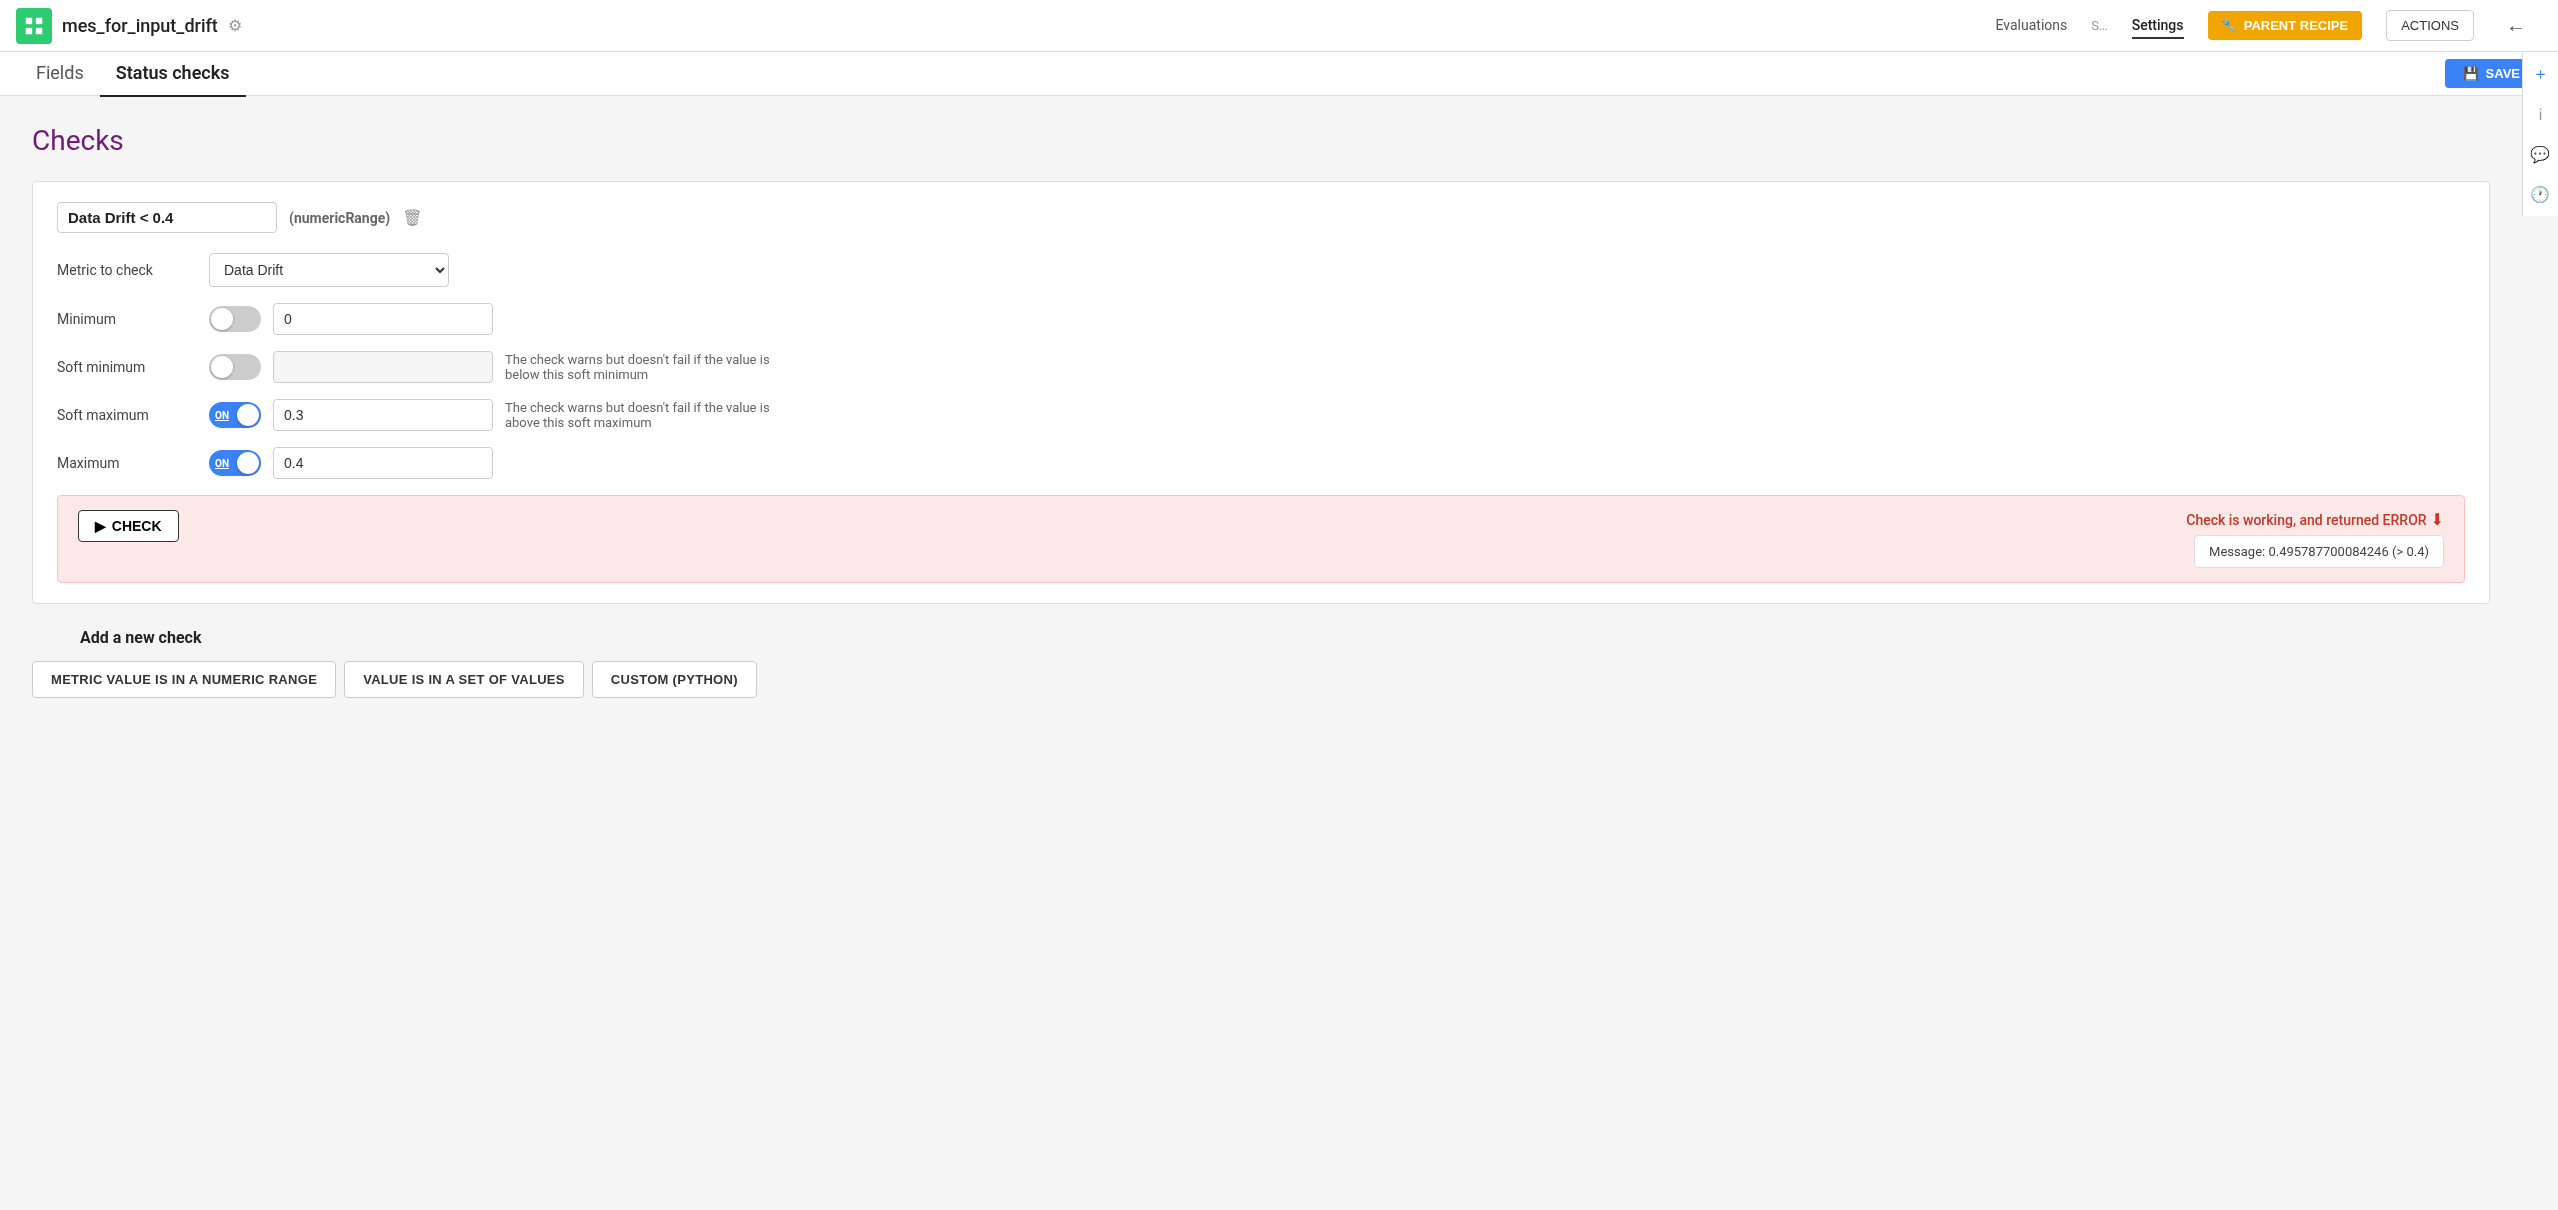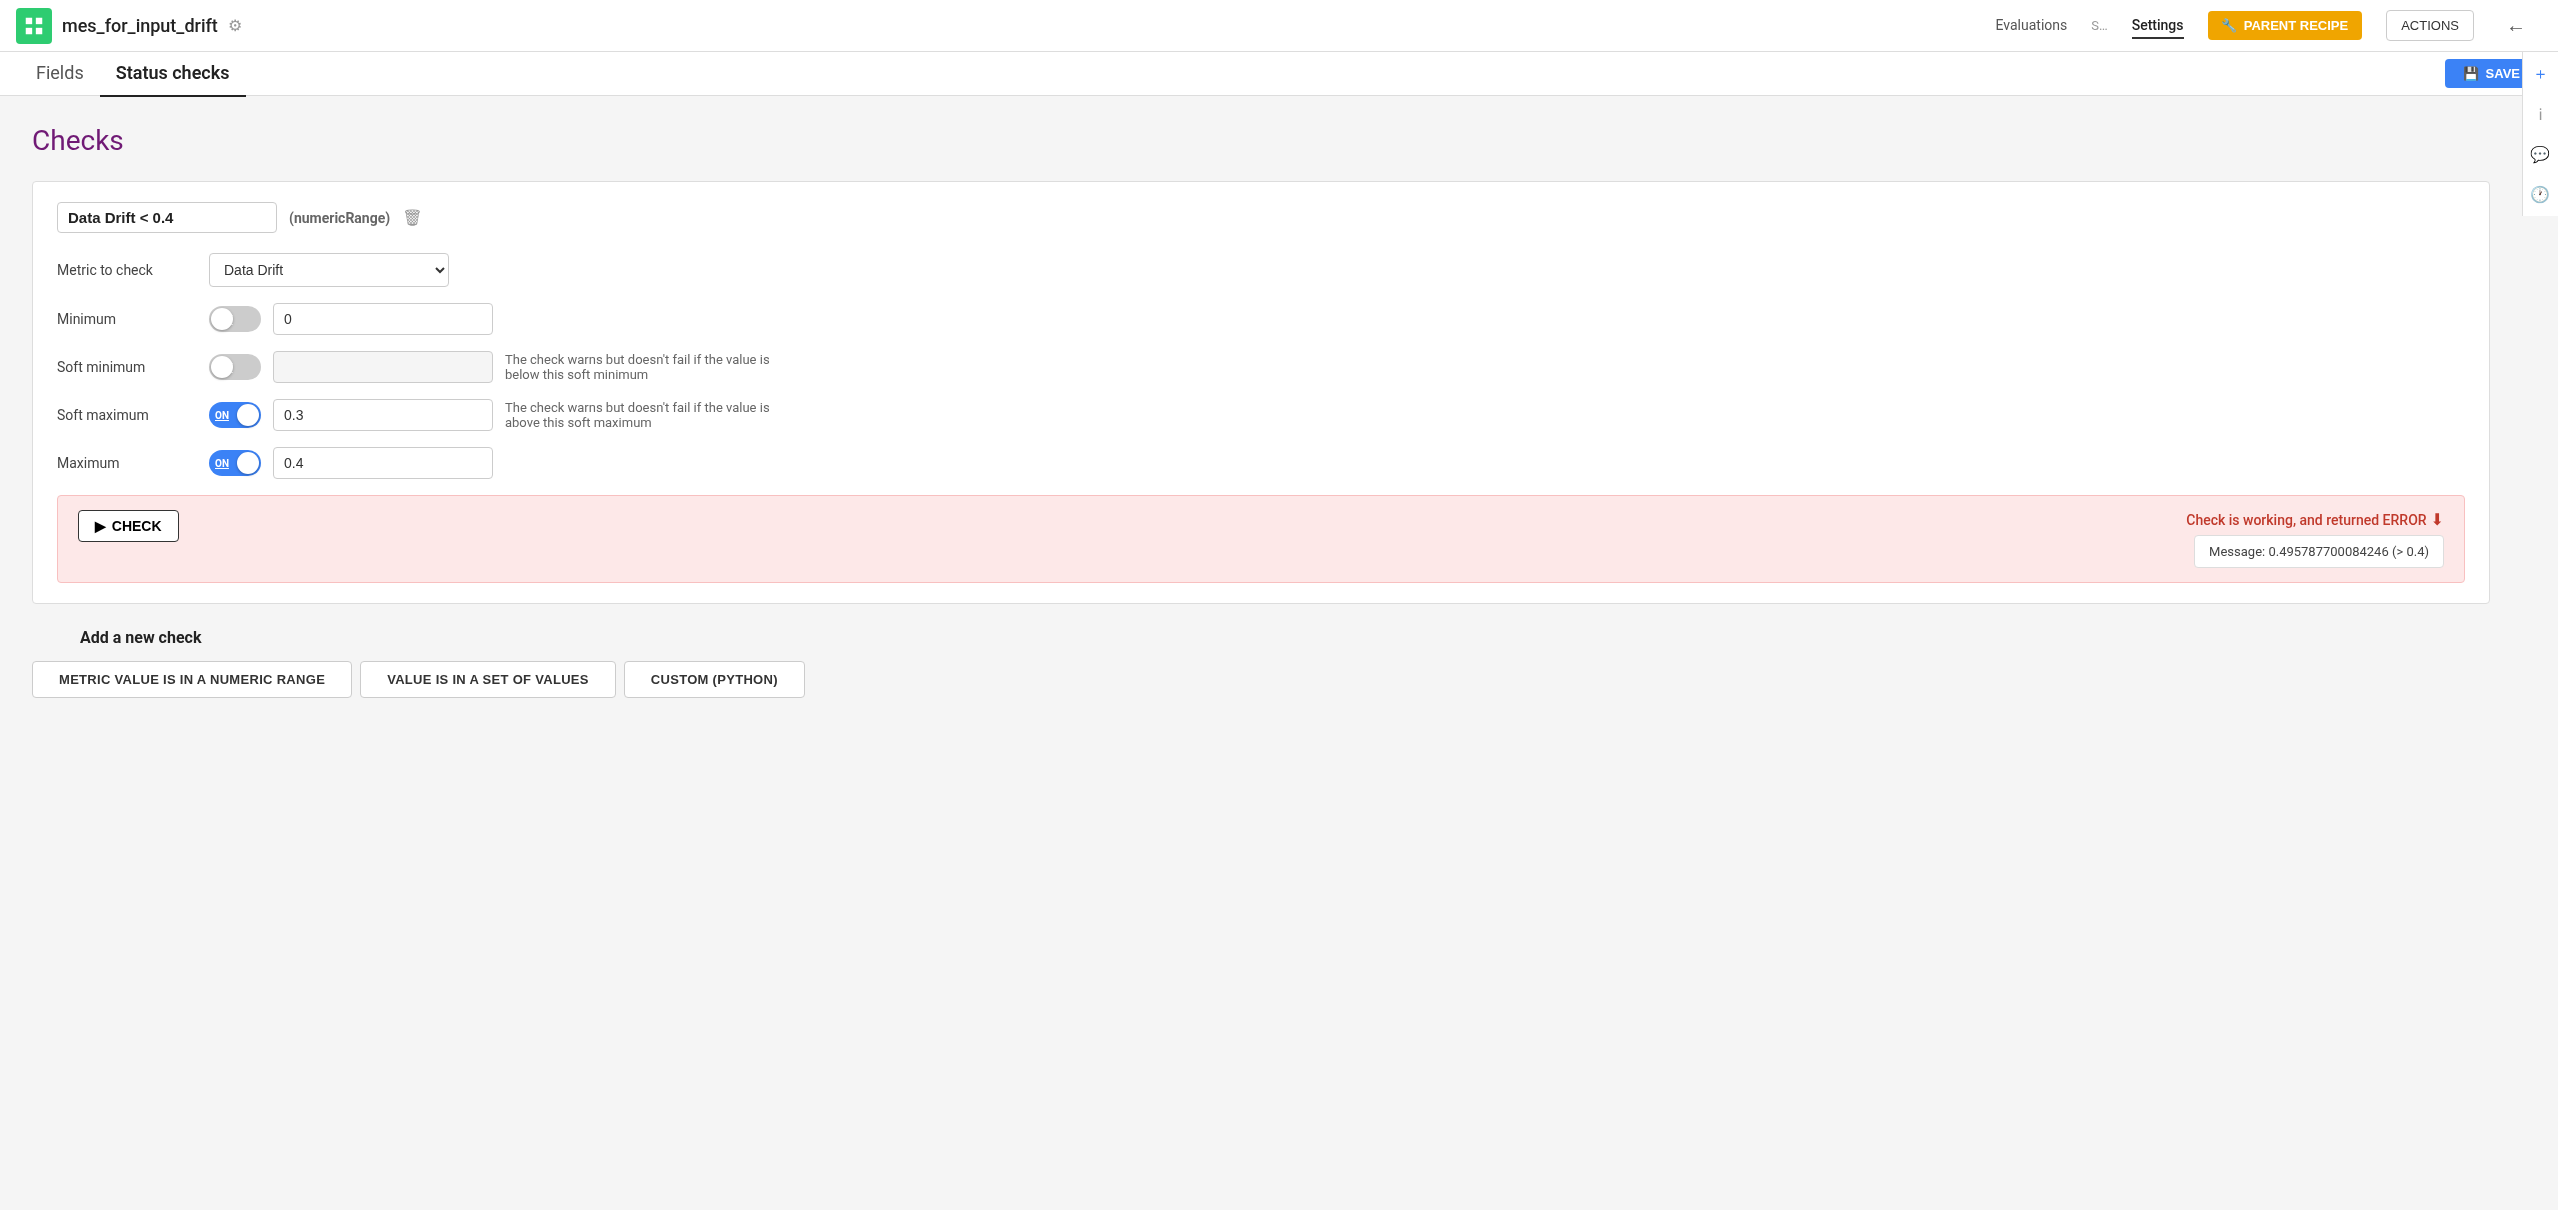--- a/index.html
+++ b/index.html
@@ -305,21 +305,21 @@
       color: #222;
       margin-bottom: 14px;
       margin-left: 48px;
     }
     .check-type-buttons {
       display: flex; gap: 8px; flex-wrap: wrap;
     }
     .check-type-btn {
       background: #fff;
       border: 1px solid #ccc;
-      padding: 10px 26px;
+      padding: 10px 18px;
       border-radius: 4px;
       font-size: 13px;
       font-weight: 600;
       color: #333;
       cursor: pointer;
       text-transform: uppercase;
       letter-spacing: 0.3px;
     }
   </style>
 </head>

